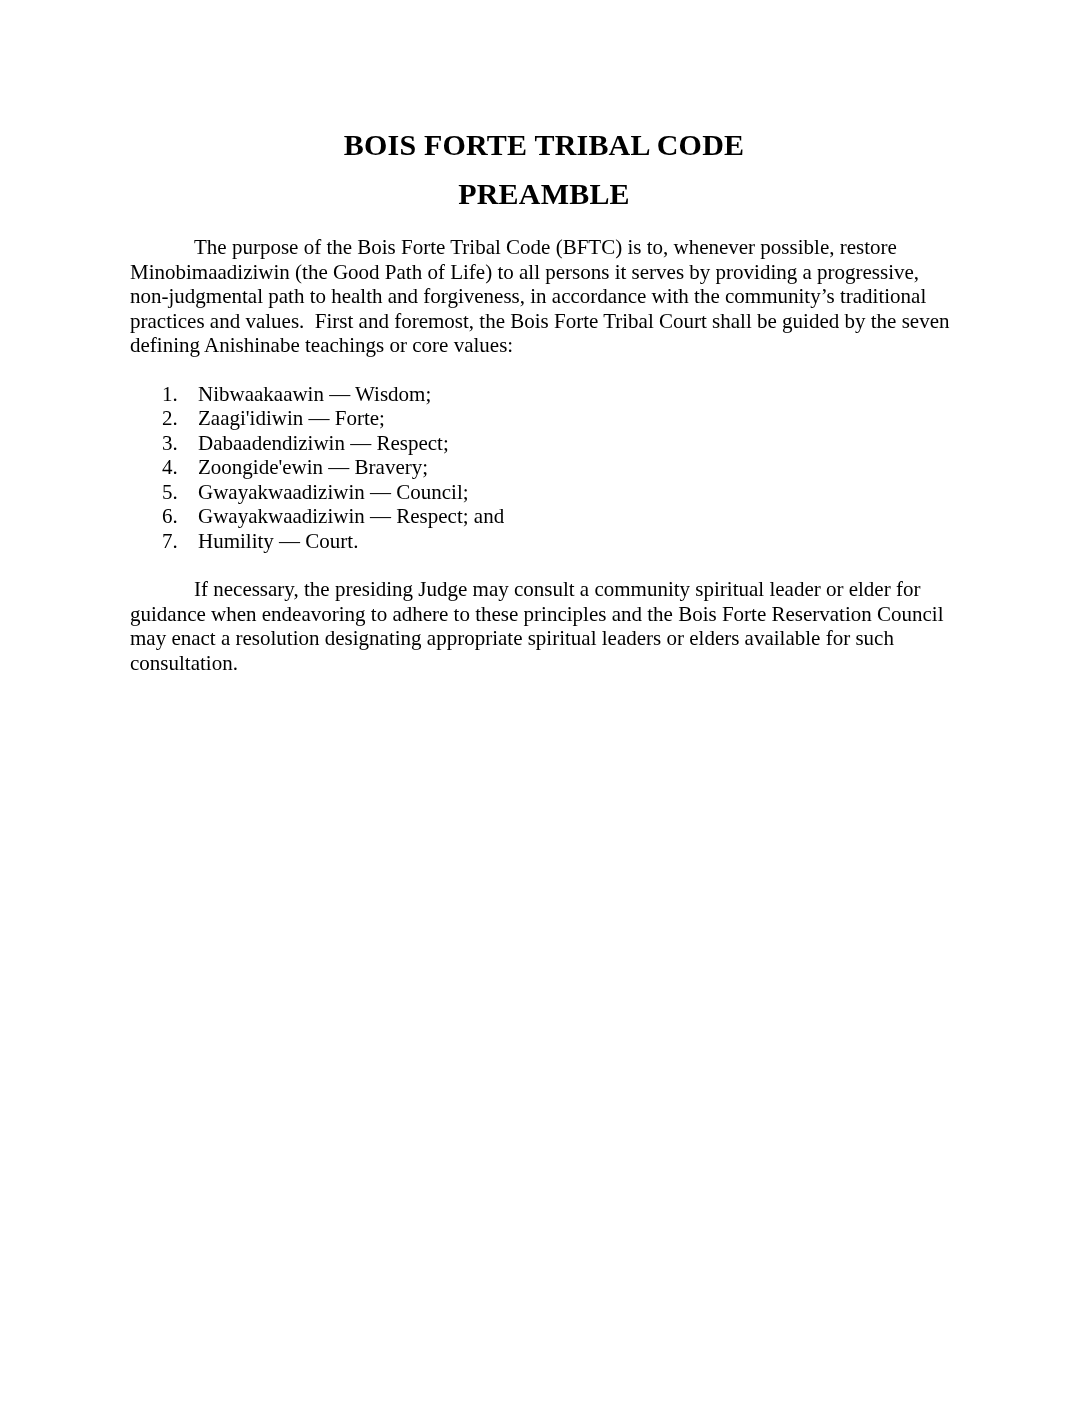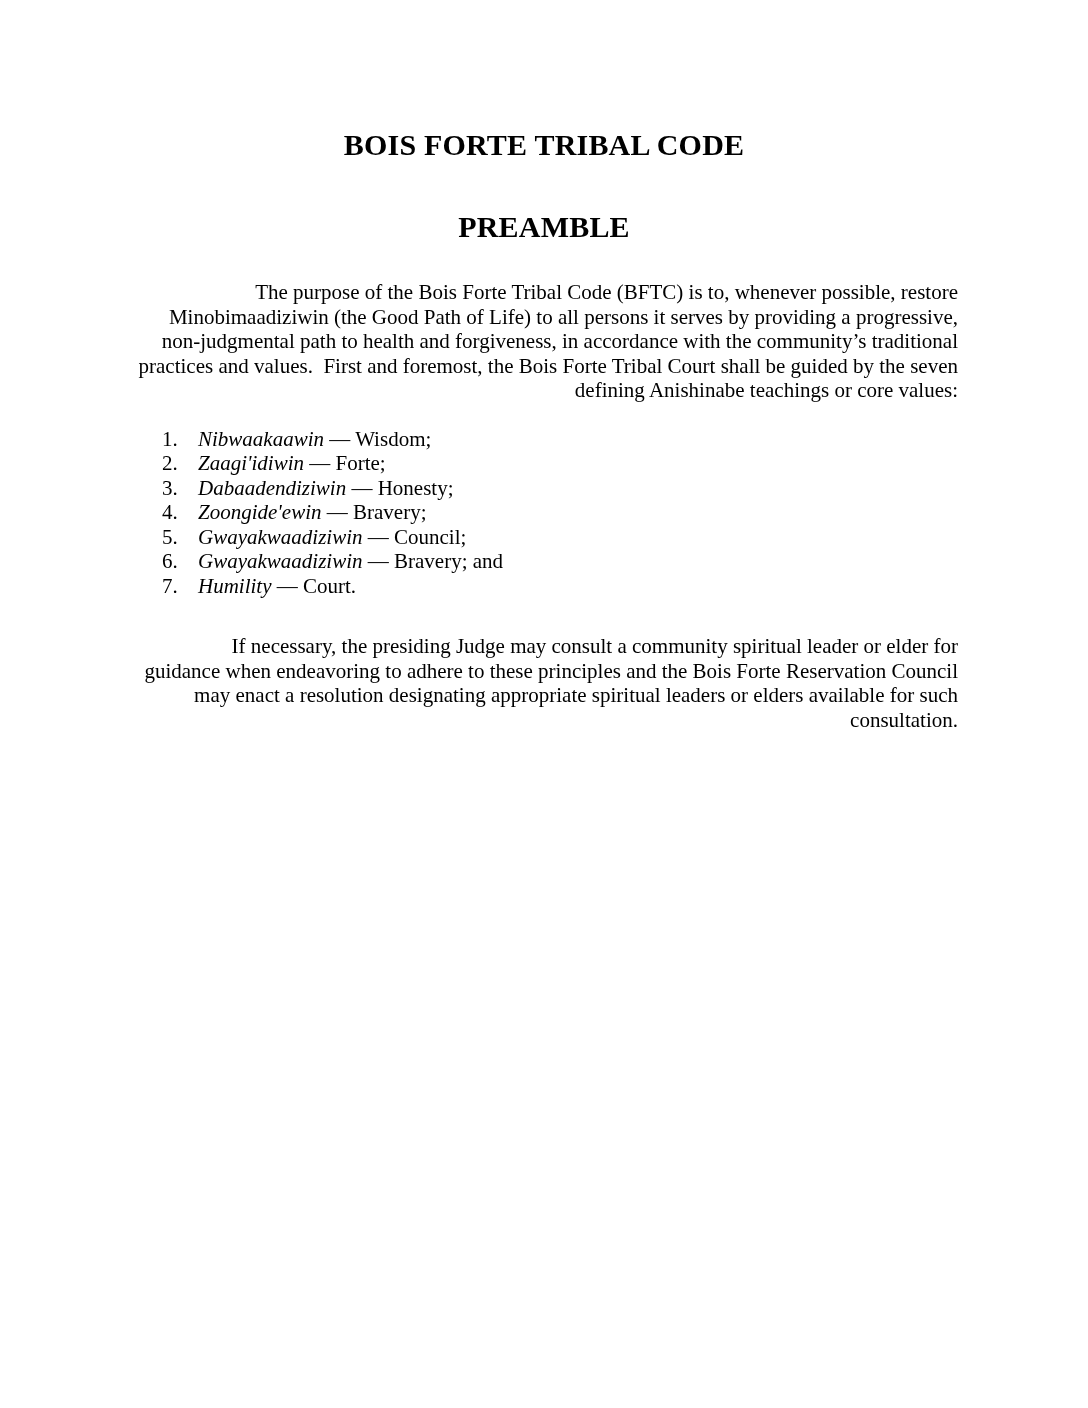--- a/index.html
+++ b/index.html
@@ -23,65 +23,64 @@
   }
   .doc-title, .doc-heading {
     font-size: 30px;
     line-height: 34.5px;
     font-weight: bold;
     text-align: center;
     margin: 0;
     letter-spacing: 0.2px;
   }
   .doc-heading {
-    margin-top: 47px;
+    margin-top: 14px;
   }
   p.body-par {
     font-size: 21px;
     line-height: 24.5px;
-    margin: 36px 0 0 0;
+    margin: 24px 0 0 0;
     text-indent: 64px;
-    text-align: right;
+    text-align: left;
   }
   ol.values-list {
     list-style: none;
     margin: 24px 0 0 0;
     padding: 0;
     font-size: 21px;
     line-height: 24.5px;
   }
   ol.values-list li {
     position: relative;
     padding-left: 68px;
   }
   ol.values-list .num {
     position: absolute;
     left: 32px;
     top: 0;
   }
   .term {
-    font-style: italic;
   }
 </style>
 </head>
 <body>
 
 <div class="page">
 
   <h1 class="doc-title">BOIS FORTE TRIBAL CODE</h1>
 
   <h2 class="doc-heading">PREAMBLE</h2>
 
   <p class="body-par">The purpose of the Bois Forte Tribal Code (BFTC) is to, whenever possible, restore Minobimaadiziwin (the Good Path of Life) to all persons it serves by providing a progressive, non-judgmental path to health and forgiveness, in accordance with the community’s traditional practices and values.&nbsp; First and foremost, the Bois Forte Tribal Court shall be guided by the seven defining Anishinabe teachings or core values:</p>
 
   <ol class="values-list">
     <li><span class="num">1.</span><span class="term">Nibwaakaawin</span> <span>—</span> <span>Wisdom;</span></li>
     <li><span class="num">2.</span><span class="term">Zaagi'idiwin</span> <span>—</span> <span>Forte;</span></li>
-    <li><span class="num">3.</span><span class="term">Dabaadendiziwin</span> <span>—</span> <span>Honesty;</span></li>
+    <li><span class="num">3.</span><span class="term">Dabaadendiziwin</span> <span>—</span> <span>Respect;</span></li>
     <li><span class="num">4.</span><span class="term">Zoongide'ewin</span> <span>—</span> <span>Bravery;</span></li>
     <li><span class="num">5.</span><span class="term">Gwayakwaadiziwin</span> <span>—</span> <span>Council;</span></li>
-    <li><span class="num">6.</span><span class="term">Gwayakwaadiziwin</span> <span>—</span> <span>Bravery; and</span></li>
+    <li><span class="num">6.</span><span class="term">Gwayakwaadiziwin</span> <span>—</span> <span>Respect; and</span></li>
     <li><span class="num">7.</span><span class="term">Humility</span> <span>—</span> <span>Court.</span></li>
   </ol>
 
   <p class="body-par">If necessary, the presiding Judge may consult a community spiritual leader or elder for guidance when endeavoring to adhere to these principles and the Bois Forte Reservation Council may enact a resolution designating appropriate spiritual leaders or elders available for such consultation.</p>
 
 </div>
 
 </body></html>

